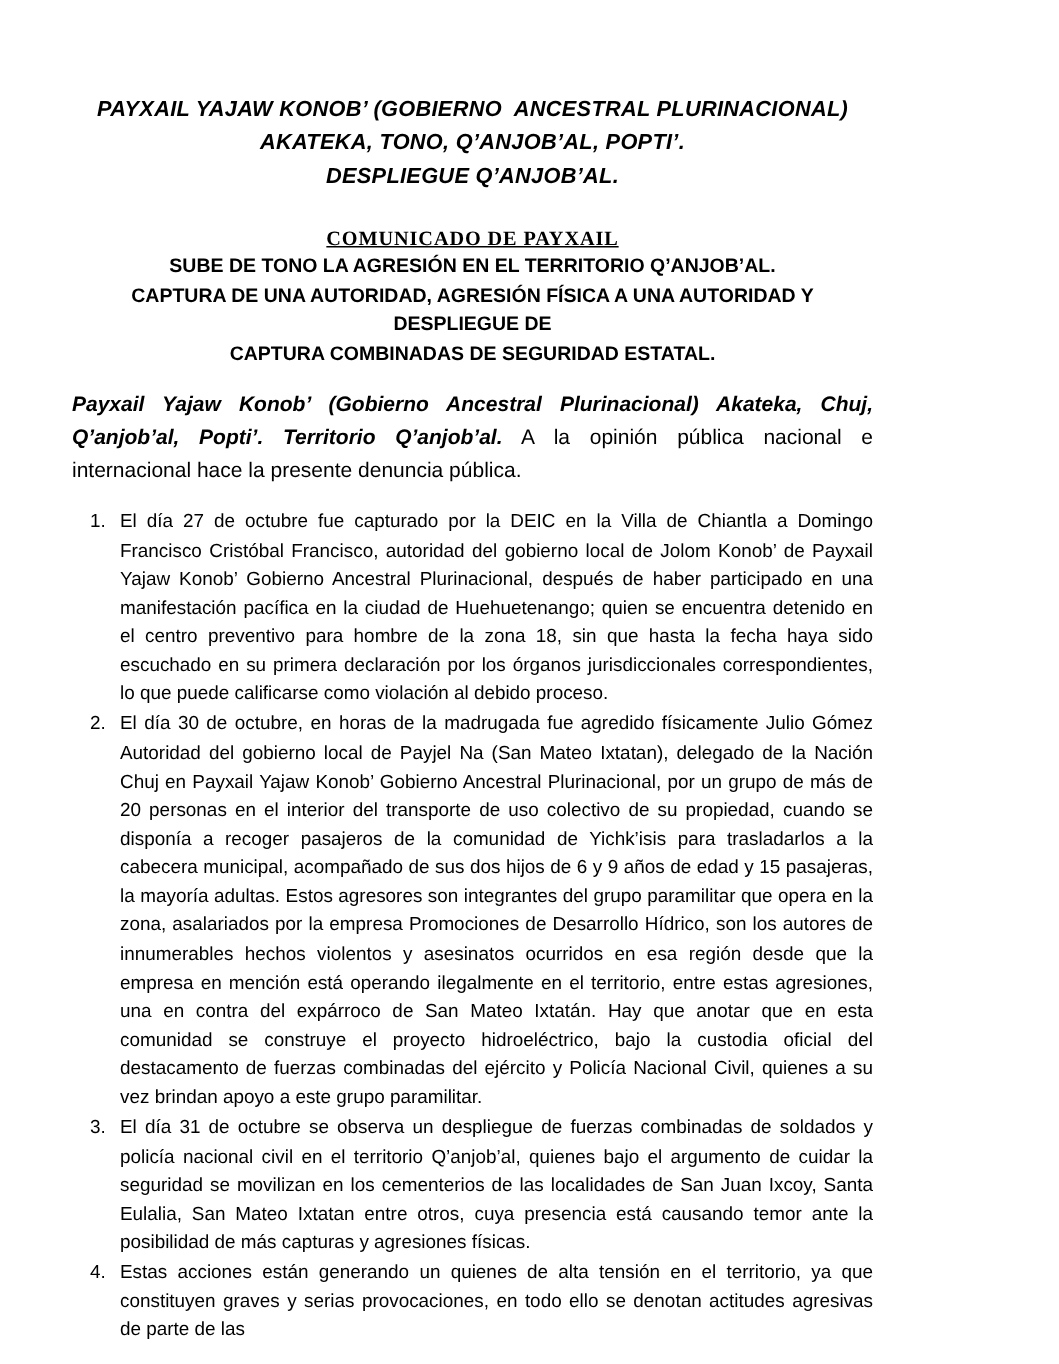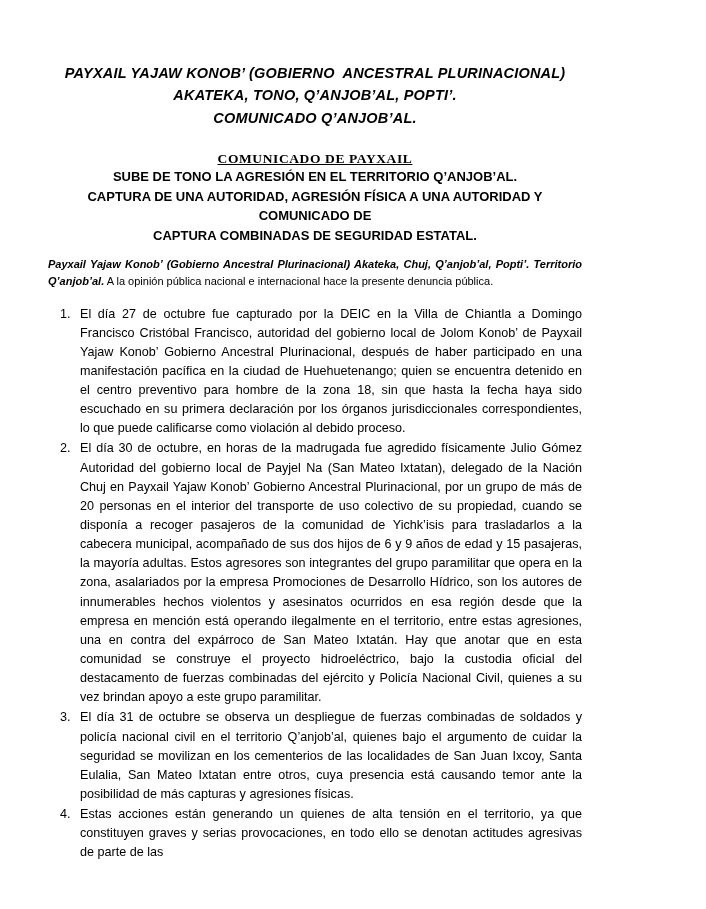--- a/index.html
+++ b/index.html
@@ -45,21 +45,21 @@
   .subtitle-block {
     text-align: center;
     font-weight: bold;
     font-size: 13px;
     line-height: 1.5;
   }
   .subtitle-line {
     display: block;
   }
   .lead {
-    font-size: 11px;
+    font-size: 14px;
     line-height: 1.55;
     text-align: justify;
   }
   .lead .em {
     font-style: italic;
     font-weight: bold;
   }
   ol.items {
     margin: 14px 0 0 0;
     padding-left: 26px;
@@ -76,28 +76,28 @@
   }
 </style>
 </head>
 <body>
 
 <div class="page">
 
   <div class="title-block">
     <span class="title-line">PAYXAIL YAJAW KONOB’ (GOBIERNO  ANCESTRAL PLURINACIONAL)</span>
     <span class="title-line">AKATEKA, TONO, Q’ANJOB’AL, POPTI’.</span>
-    <span class="title-line">COMUNICADO Q’ANJOB’AL.</span>
+    <span class="title-line">DESPLIEGUE Q’ANJOB’AL.</span>
   </div>
 
   <div class="comunicado">COMUNICADO DE PAYXAIL</div>
 
   <div class="subtitle-block">
     <span class="subtitle-line">SUBE DE TONO LA AGRESIÓN EN EL TERRITORIO  Q’ANJOB’AL.</span>
-    <span class="subtitle-line">CAPTURA DE UNA  AUTORIDAD, AGRESIÓN FÍSICA A UNA AUTORIDAD Y COMUNICADO DE</span>
+    <span class="subtitle-line">CAPTURA DE UNA  AUTORIDAD, AGRESIÓN FÍSICA A UNA AUTORIDAD Y DESPLIEGUE DE</span>
     <span class="subtitle-line">CAPTURA COMBINADAS DE SEGURIDAD ESTATAL.</span>
   </div>
 
   <p class="lead">
     <span class="em">Payxail Yajaw Konob’ (Gobierno Ancestral Plurinacional) Akateka, Chuj, Q’anjob’al, Popti’. Territorio Q’anjob’al.</span><span>  A la opinión pública nacional e internacional hace la presente denuncia pública.</span>
   </p>
 
   <ol class="items">
     <li>El día 27 de  octubre fue capturado por la DEIC en la Villa de Chiantla a Domingo Francisco Cristóbal Francisco, autoridad del gobierno local de Jolom Konob’ de Payxail Yajaw Konob’ Gobierno Ancestral Plurinacional, después de haber participado en  una manifestación pacífica en la  ciudad de Huehuetenango; quien se  encuentra detenido en el centro preventivo para hombre de la zona 18, sin que hasta la fecha  haya sido escuchado en su primera declaración por los órganos jurisdiccionales correspondientes, lo que puede calificarse como violación al debido proceso.</li>
     <li>El día 30 de octubre, en horas de la madrugada fue agredido físicamente Julio Gómez Autoridad del gobierno local de Payjel Na (San  Mateo  Ixtatan), delegado de la Nación Chuj en Payxail Yajaw Konob’ Gobierno Ancestral  Plurinacional, por un  grupo de más de 20 personas en el interior del transporte de uso colectivo de su propiedad, cuando se disponía a recoger pasajeros de la comunidad de Yichk’isis para trasladarlos a la cabecera municipal, acompañado de sus dos hijos de 6 y 9 años de edad y 15 pasajeras, la mayoría adultas. Estos agresores son integrantes del grupo paramilitar que opera en la zona, asalariados por   la empresa Promociones de Desarrollo Hídrico, son los autores de innumerables hechos violentos y asesinatos ocurridos en esa   región desde que la empresa en mención está  operando ilegalmente en el territorio, entre estas agresiones, una en contra del expárroco de San Mateo Ixtatán. Hay que anotar que en esta comunidad se construye el proyecto hidroeléctrico, bajo la custodia oficial del destacamento de fuerzas combinadas del ejército y Policía Nacional Civil, quienes a su vez brindan apoyo a  este grupo  paramilitar.</li>

